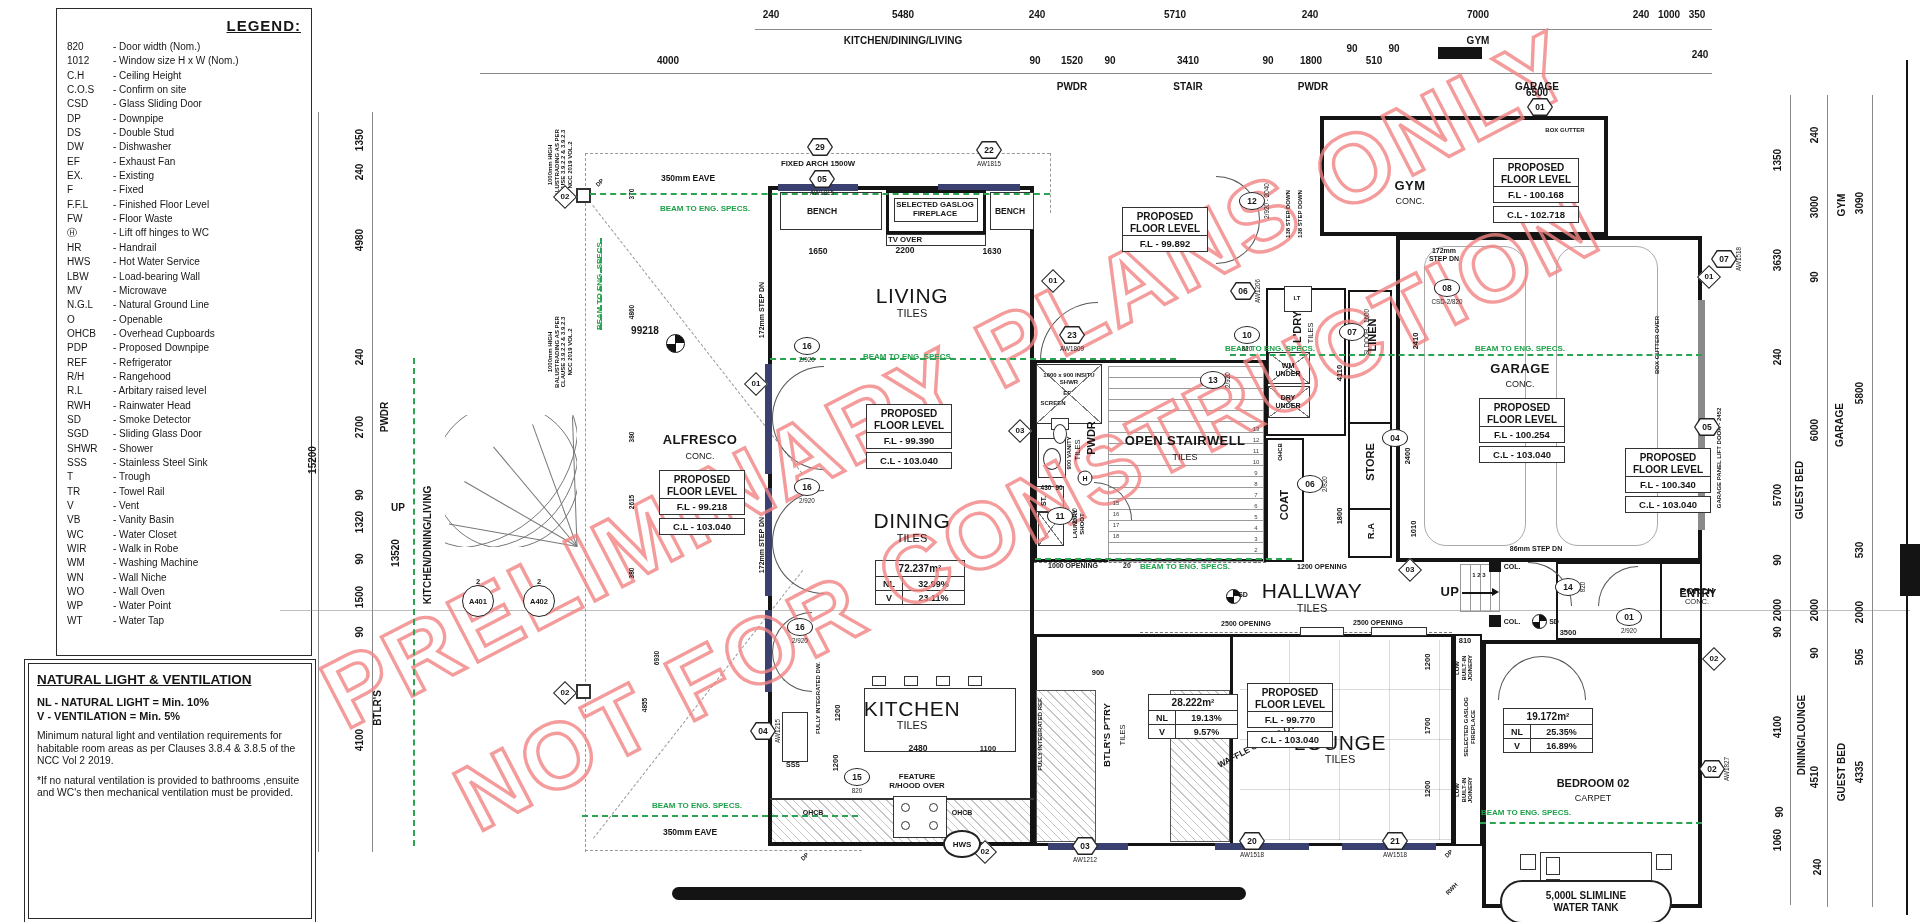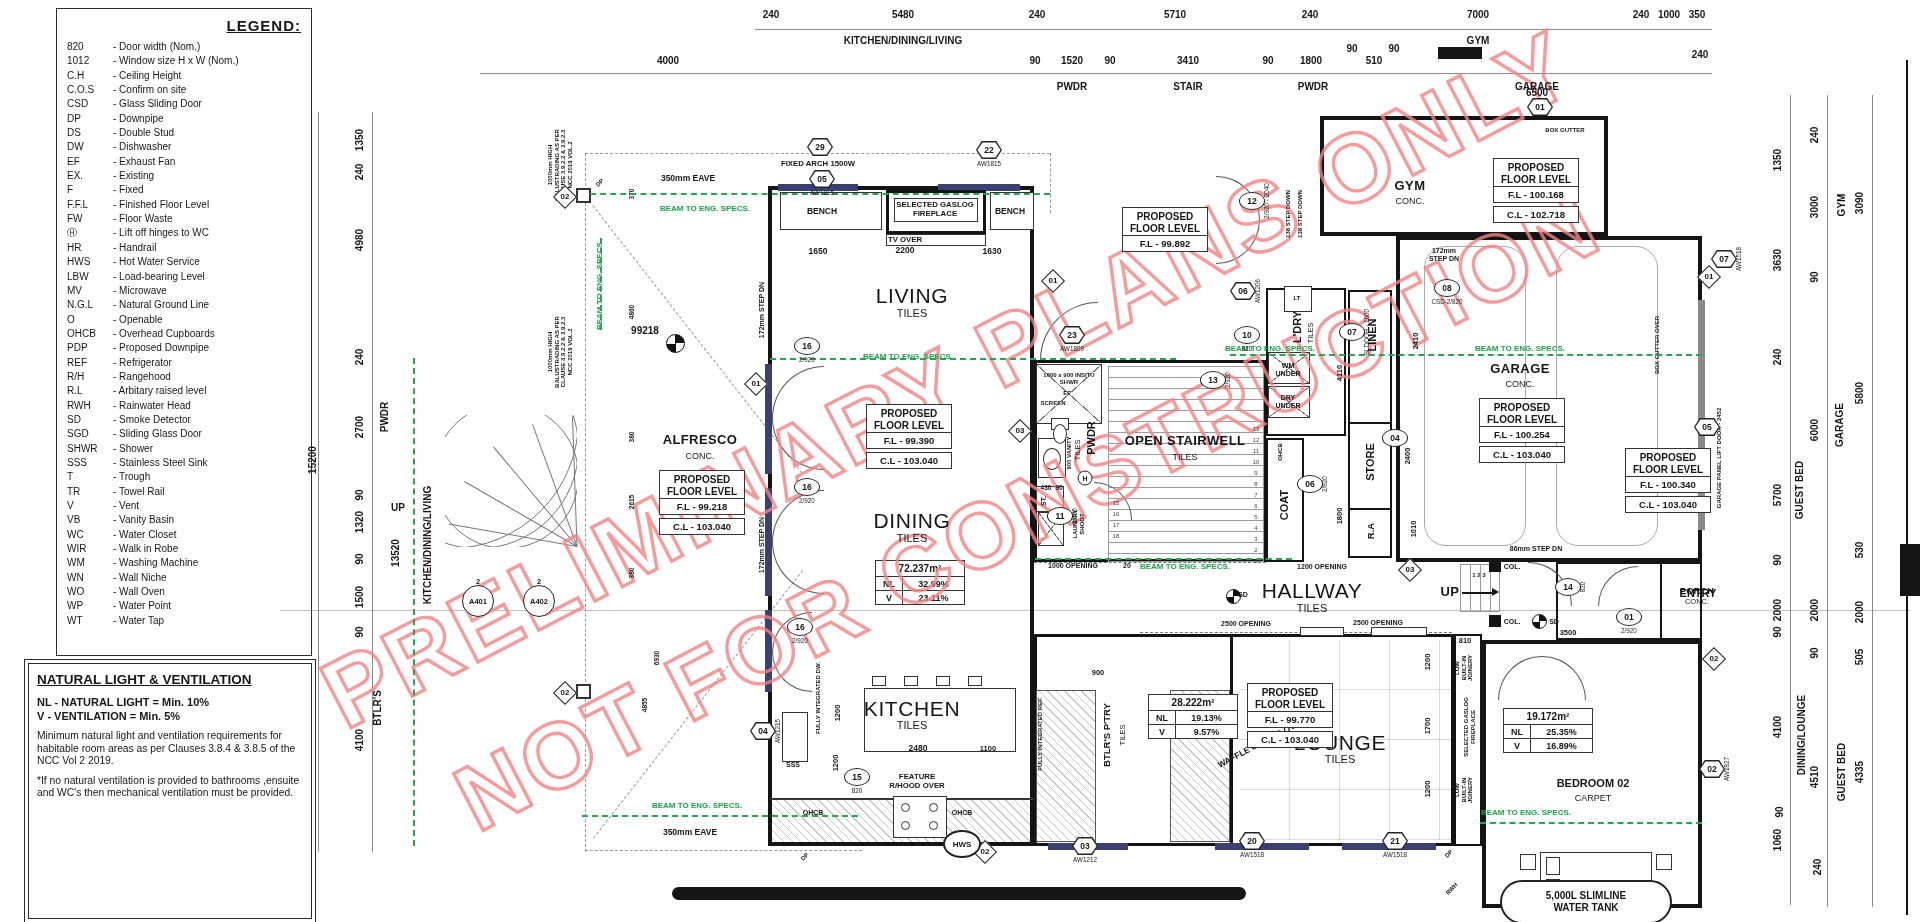--- a/index.html
+++ b/index.html
@@ -158,21 +158,21 @@
         <div class="lrow">
           <span class="abbr">HR</span>
           <span class="desc">- Handrail</span>
         </div>
         <div class="lrow">
           <span class="abbr">HWS</span>
           <span class="desc">- Hot Water Service</span>
         </div>
         <div class="lrow">
           <span class="abbr">LBW</span>
-          <span class="desc">- Load-bearing Level</span>
+          <span class="desc">- Load-bearing Wall</span>
         </div>
         <div class="lrow">
           <span class="abbr">MV</span>
           <span class="desc">- Microwave</span>
         </div>
         <div class="lrow">
           <span class="abbr">N.G.L</span>
           <span class="desc">- Natural Ground Line</span>
         </div>
         <div class="lrow">

